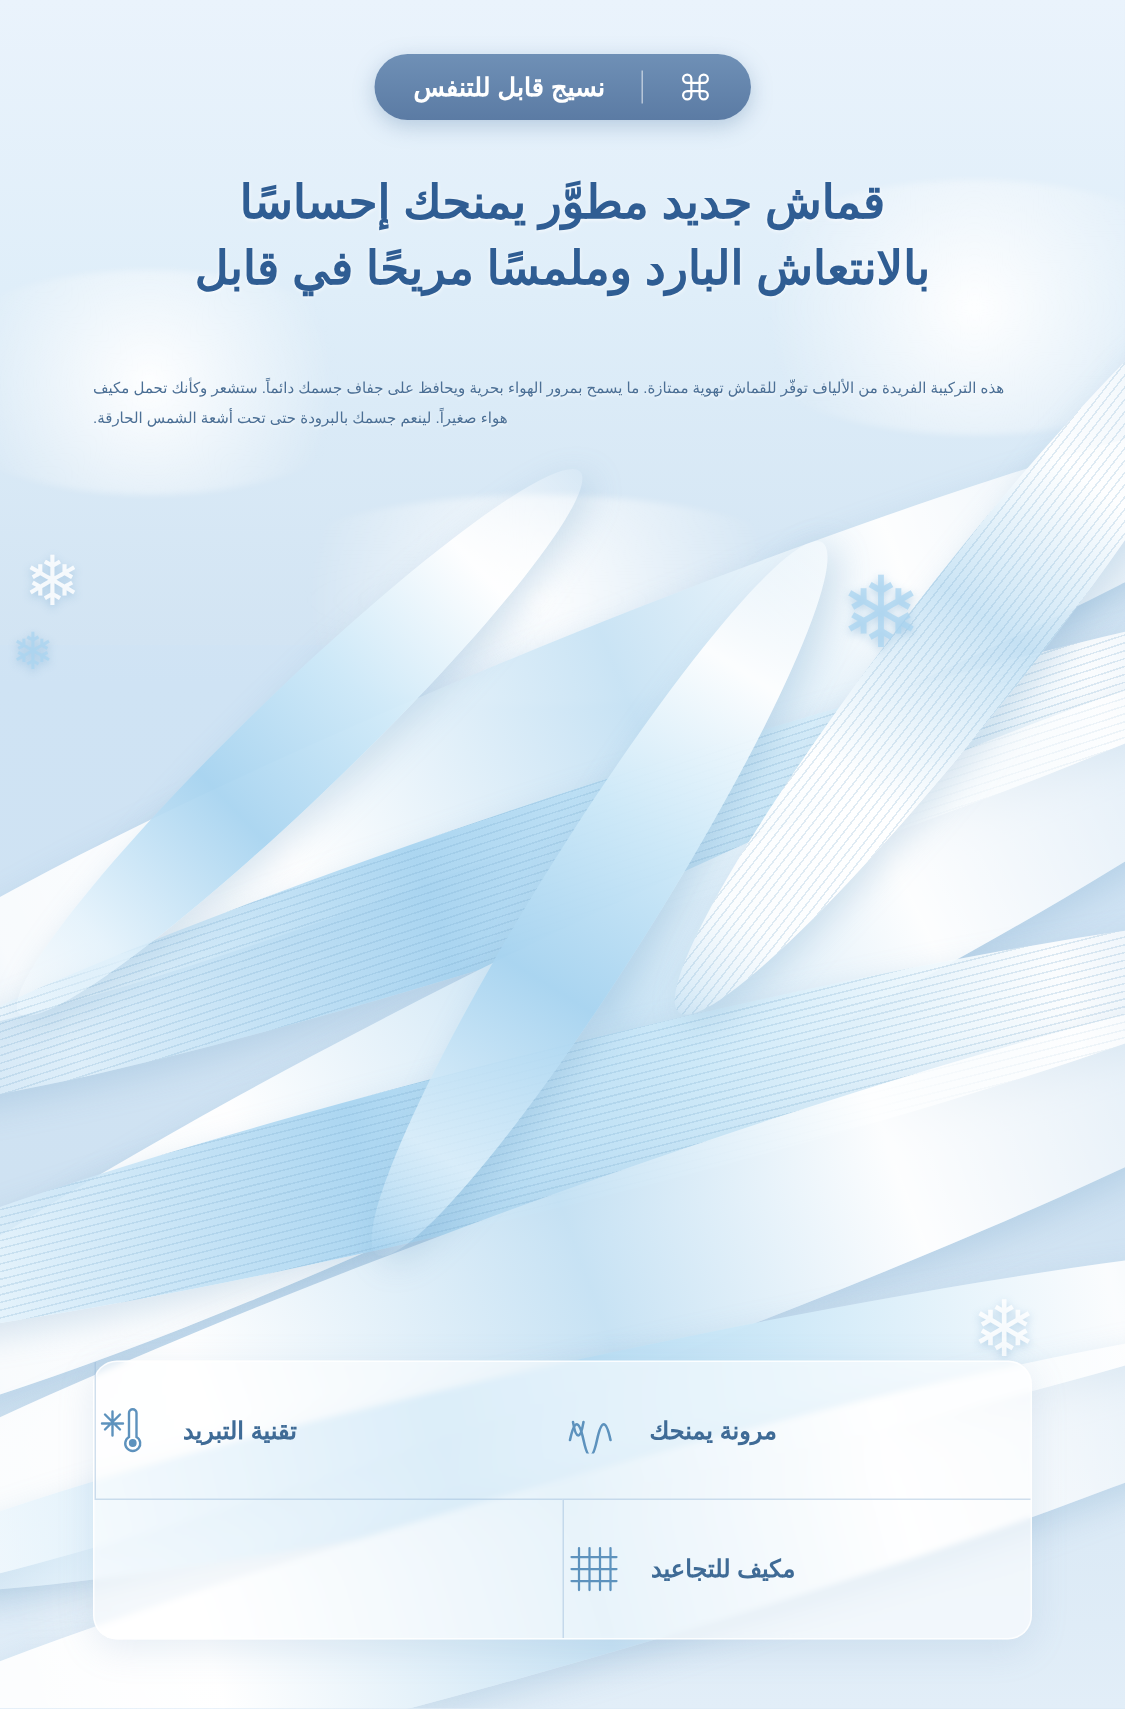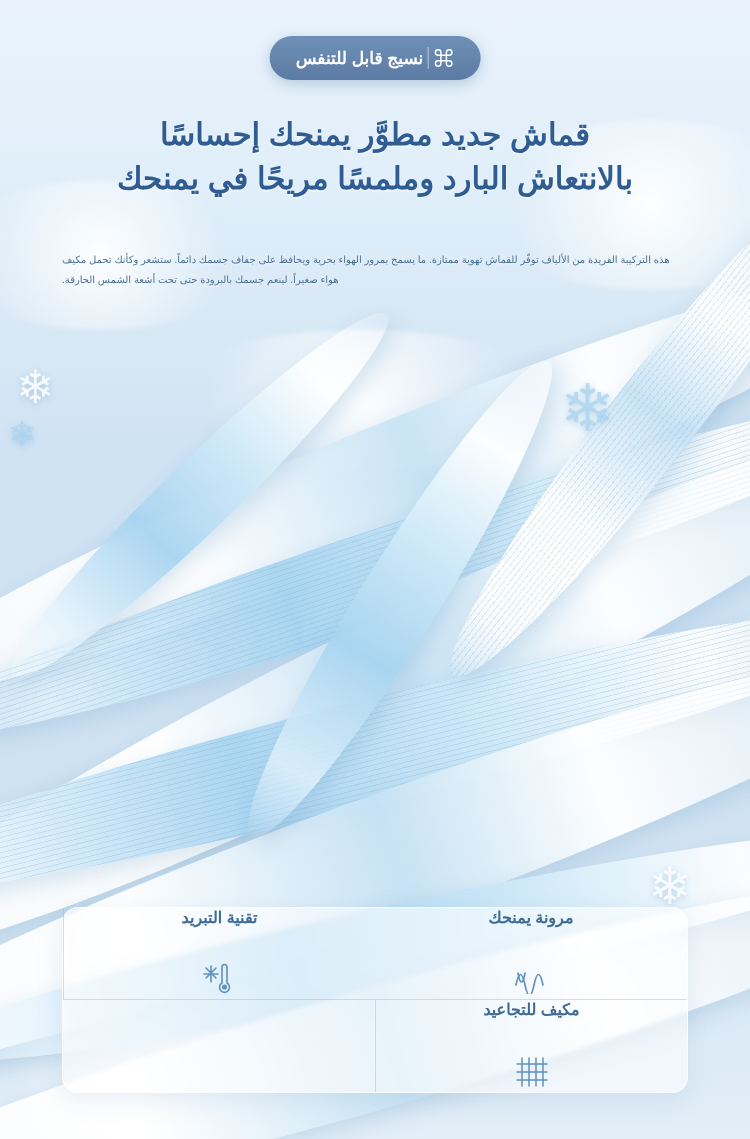--- a/index.html
+++ b/index.html
@@ -84,21 +84,21 @@
   .badge {
     position: absolute;
     top: 36px;
     left: 50%;
     transform: translateX(-50%);
     height: 44px;
     padding: 0 26px;
     display: flex;
     flex-direction: row-reverse;
     align-items: center;
-    gap: 4px;
+    gap: 24px;
     background: linear-gradient(180deg, #6f90b6 0%, #5b7ba4 100%);
     border-radius: 24px;
     box-shadow: 0 4px 14px rgba(90,130,170,0.35);
   }
   .badge-text {
     color: #ffffff;
     font-size: 17px;
     font-weight: bold;
     letter-spacing: .3px;
     white-space: nowrap;
@@ -152,23 +152,23 @@
     border: 1px solid rgba(255,255,255,0.85);
     border-radius: 16px;
     box-shadow: 0 6px 24px rgba(120,160,200,0.18);
     backdrop-filter: blur(2px);
     display: grid;
     grid-template-columns: 1fr 1fr;
     grid-template-rows: 1fr 1fr;
   }
   .feature {
     display: flex;
-    flex-direction: column;
+    flex-direction: row;
     align-items: center;
-    justify-content: space-between;
+    justify-content: flex-end;
     gap: 18px;
     height: 92px;
     box-sizing: border-box;
   }
   .feature.br { border-left: 1px solid rgba(150,185,215,0.45); }
   .feature.bb { border-bottom: 1px solid rgba(150,185,215,0.45); }
   .feature-label {
     color: #3f6b96;
     font-size: 16px;
     font-weight: bold;
@@ -224,21 +224,21 @@
     <span class="badge-sep"></span>
     <span class="badge-icon">
       <svg width="22" height="22" viewBox="0 0 24 24" fill="none" stroke="#ffffff" stroke-width="1.6" stroke-linecap="round" stroke-linejoin="round">
         <path d="M9 6a3 3 0 1 0-3 3h12a3 3 0 1 0-3-3v12a3 3 0 1 0 3-3H6a3 3 0 1 0 3 3z"></path>
       </svg>
     </span>
   </div>
 
   <h1 class="headline">
     <span class="l1">قماش جديد مطوَّر يمنحك إحساسًا</span>
-    <span class="l2">بالانتعاش البارد وملمسًا مريحًا في يمنحك</span>
+    <span class="l2">بالانتعاش البارد وملمسًا مريحًا في قابل</span>
   </h1>
 
   <p class="para">هذه التركيبة الفريدة من الألياف توفّر للقماش تهوية ممتازة. ما يسمح بمرور الهواء بحرية ويحافظ على جفاف جسمك دائماً. ستشعر وكأنك تحمل مكيف هواء صغيراً. لينعم جسمك بالبرودة حتى تحت أشعة الشمس الحارقة.</p>
 
   <div class="features">
 
     <div class="feature bb">
       <span class="feature-label">مرونة يمنحك</span>
       <span class="feature-icon">
         <svg width="38" height="30" viewBox="0 0 38 30" fill="none" stroke="#5d92bd" stroke-width="1.7" stroke-linecap="round">

